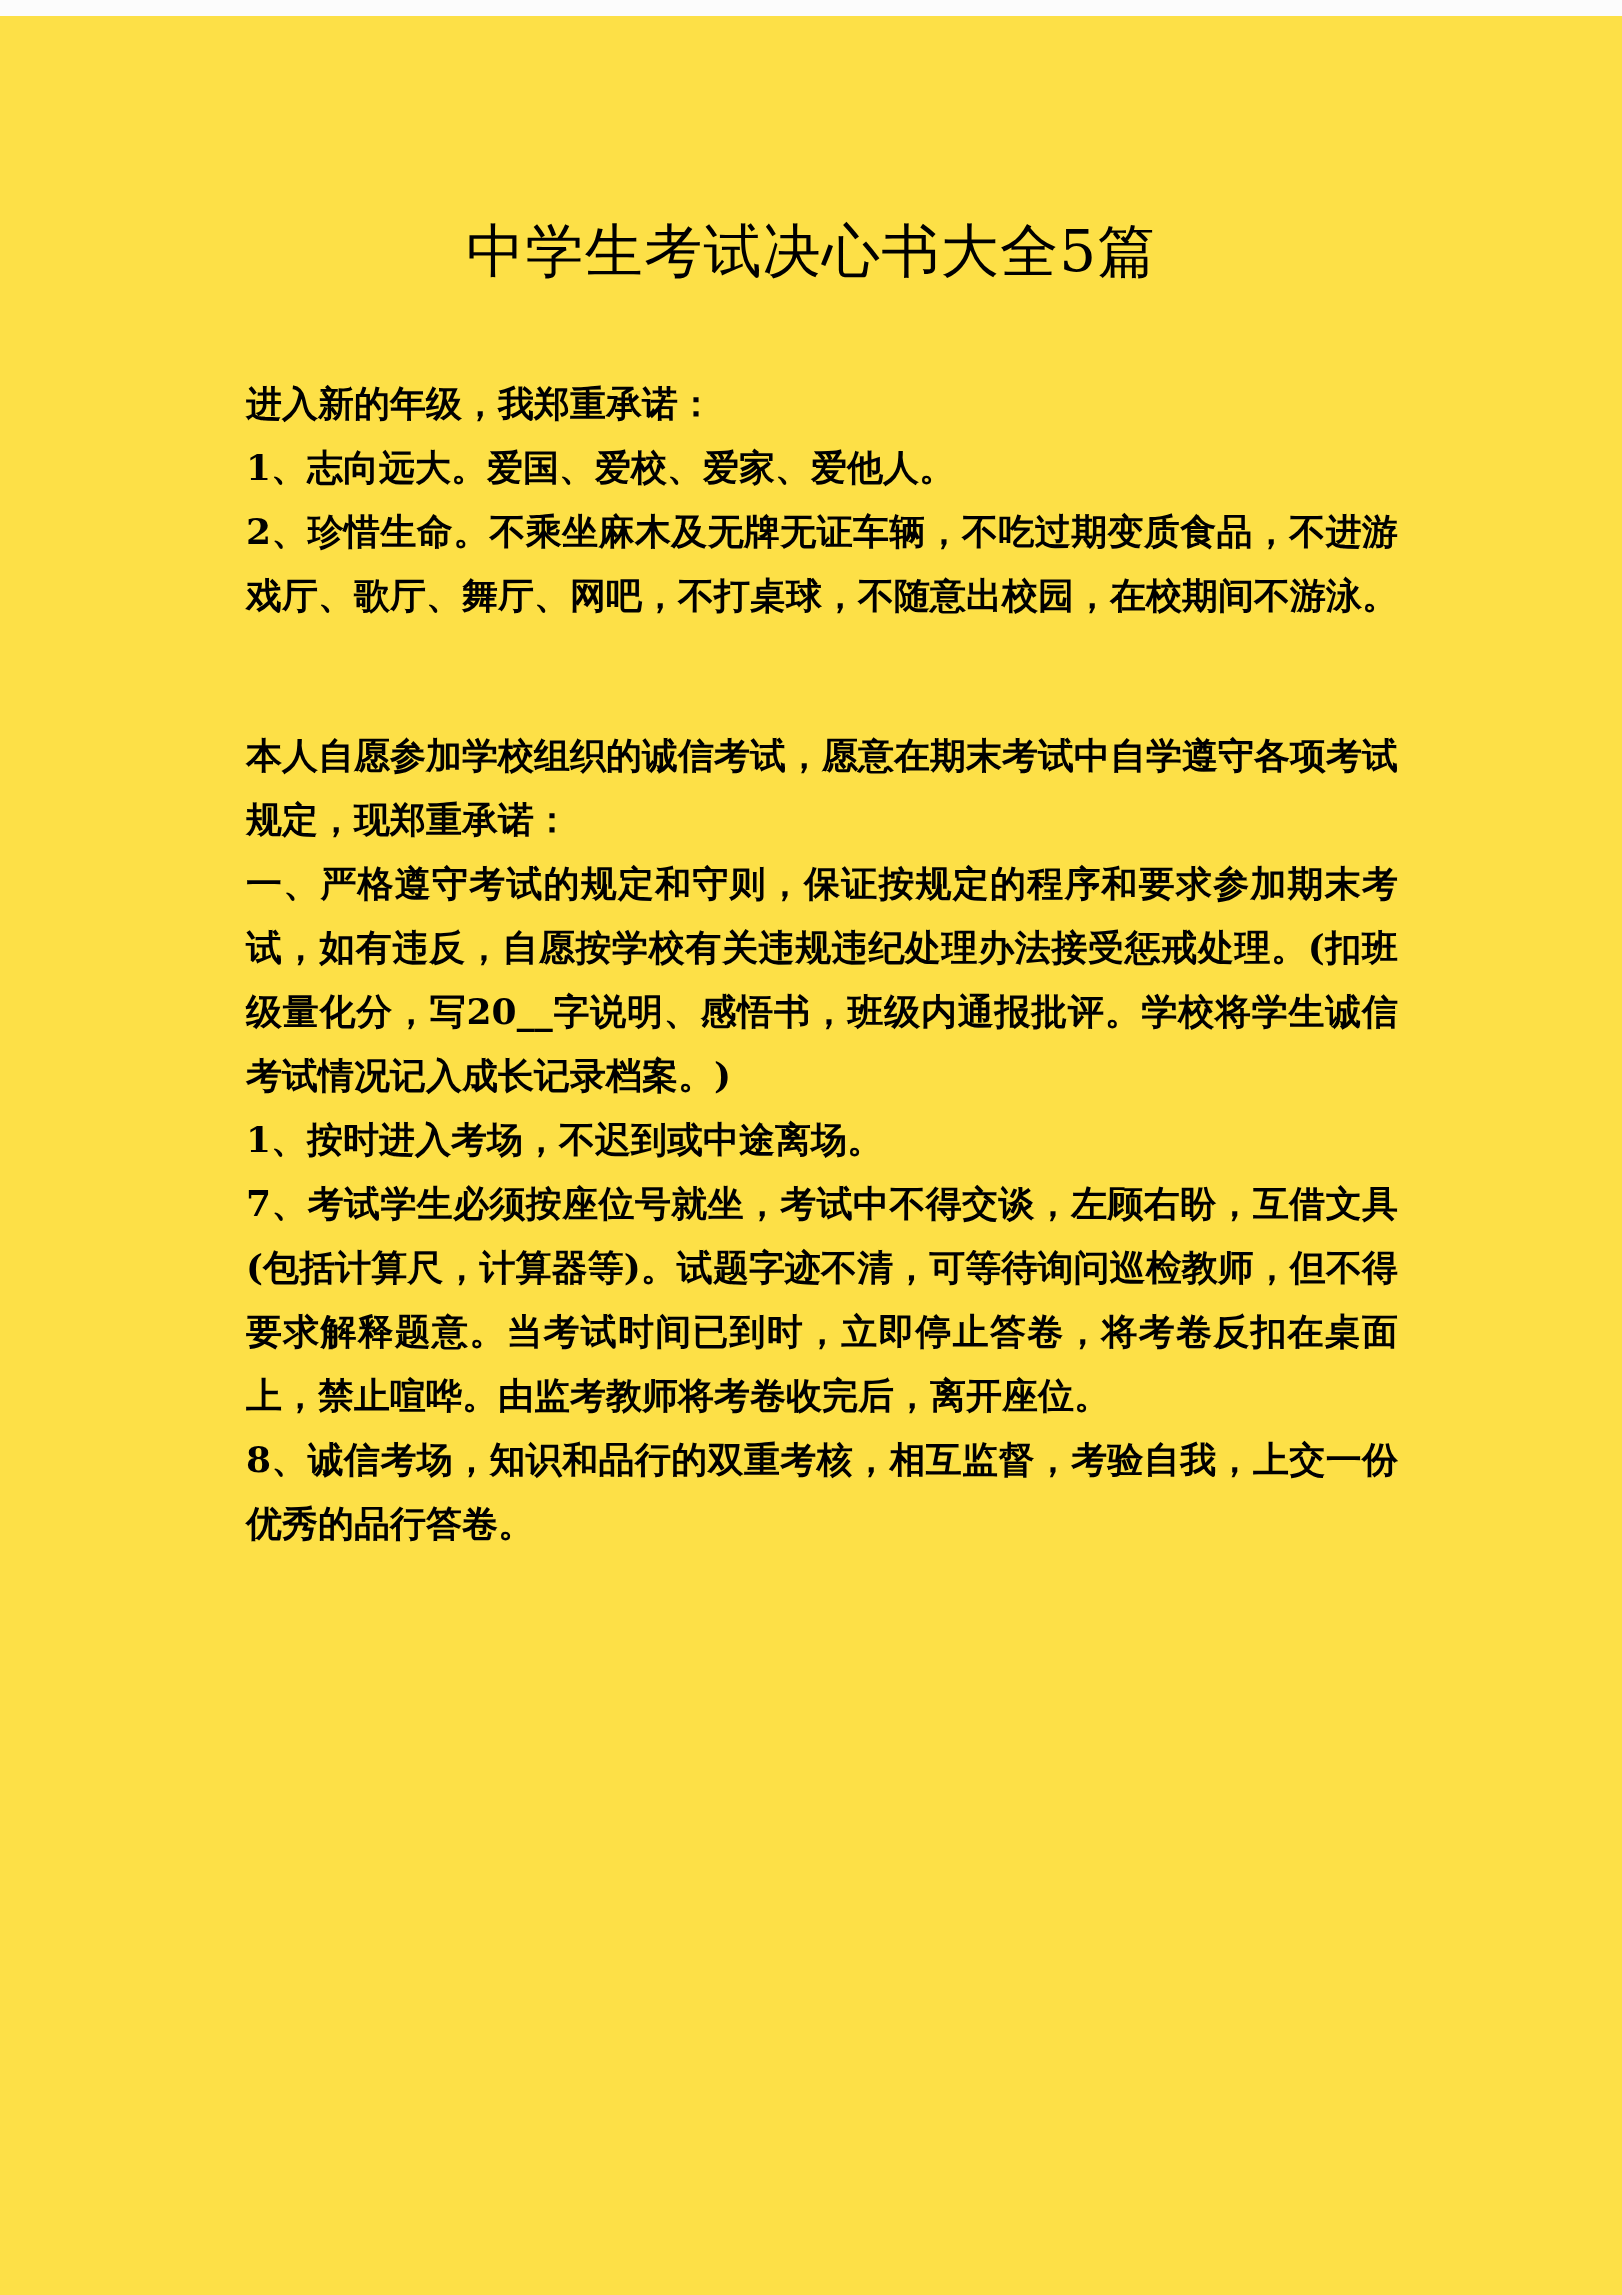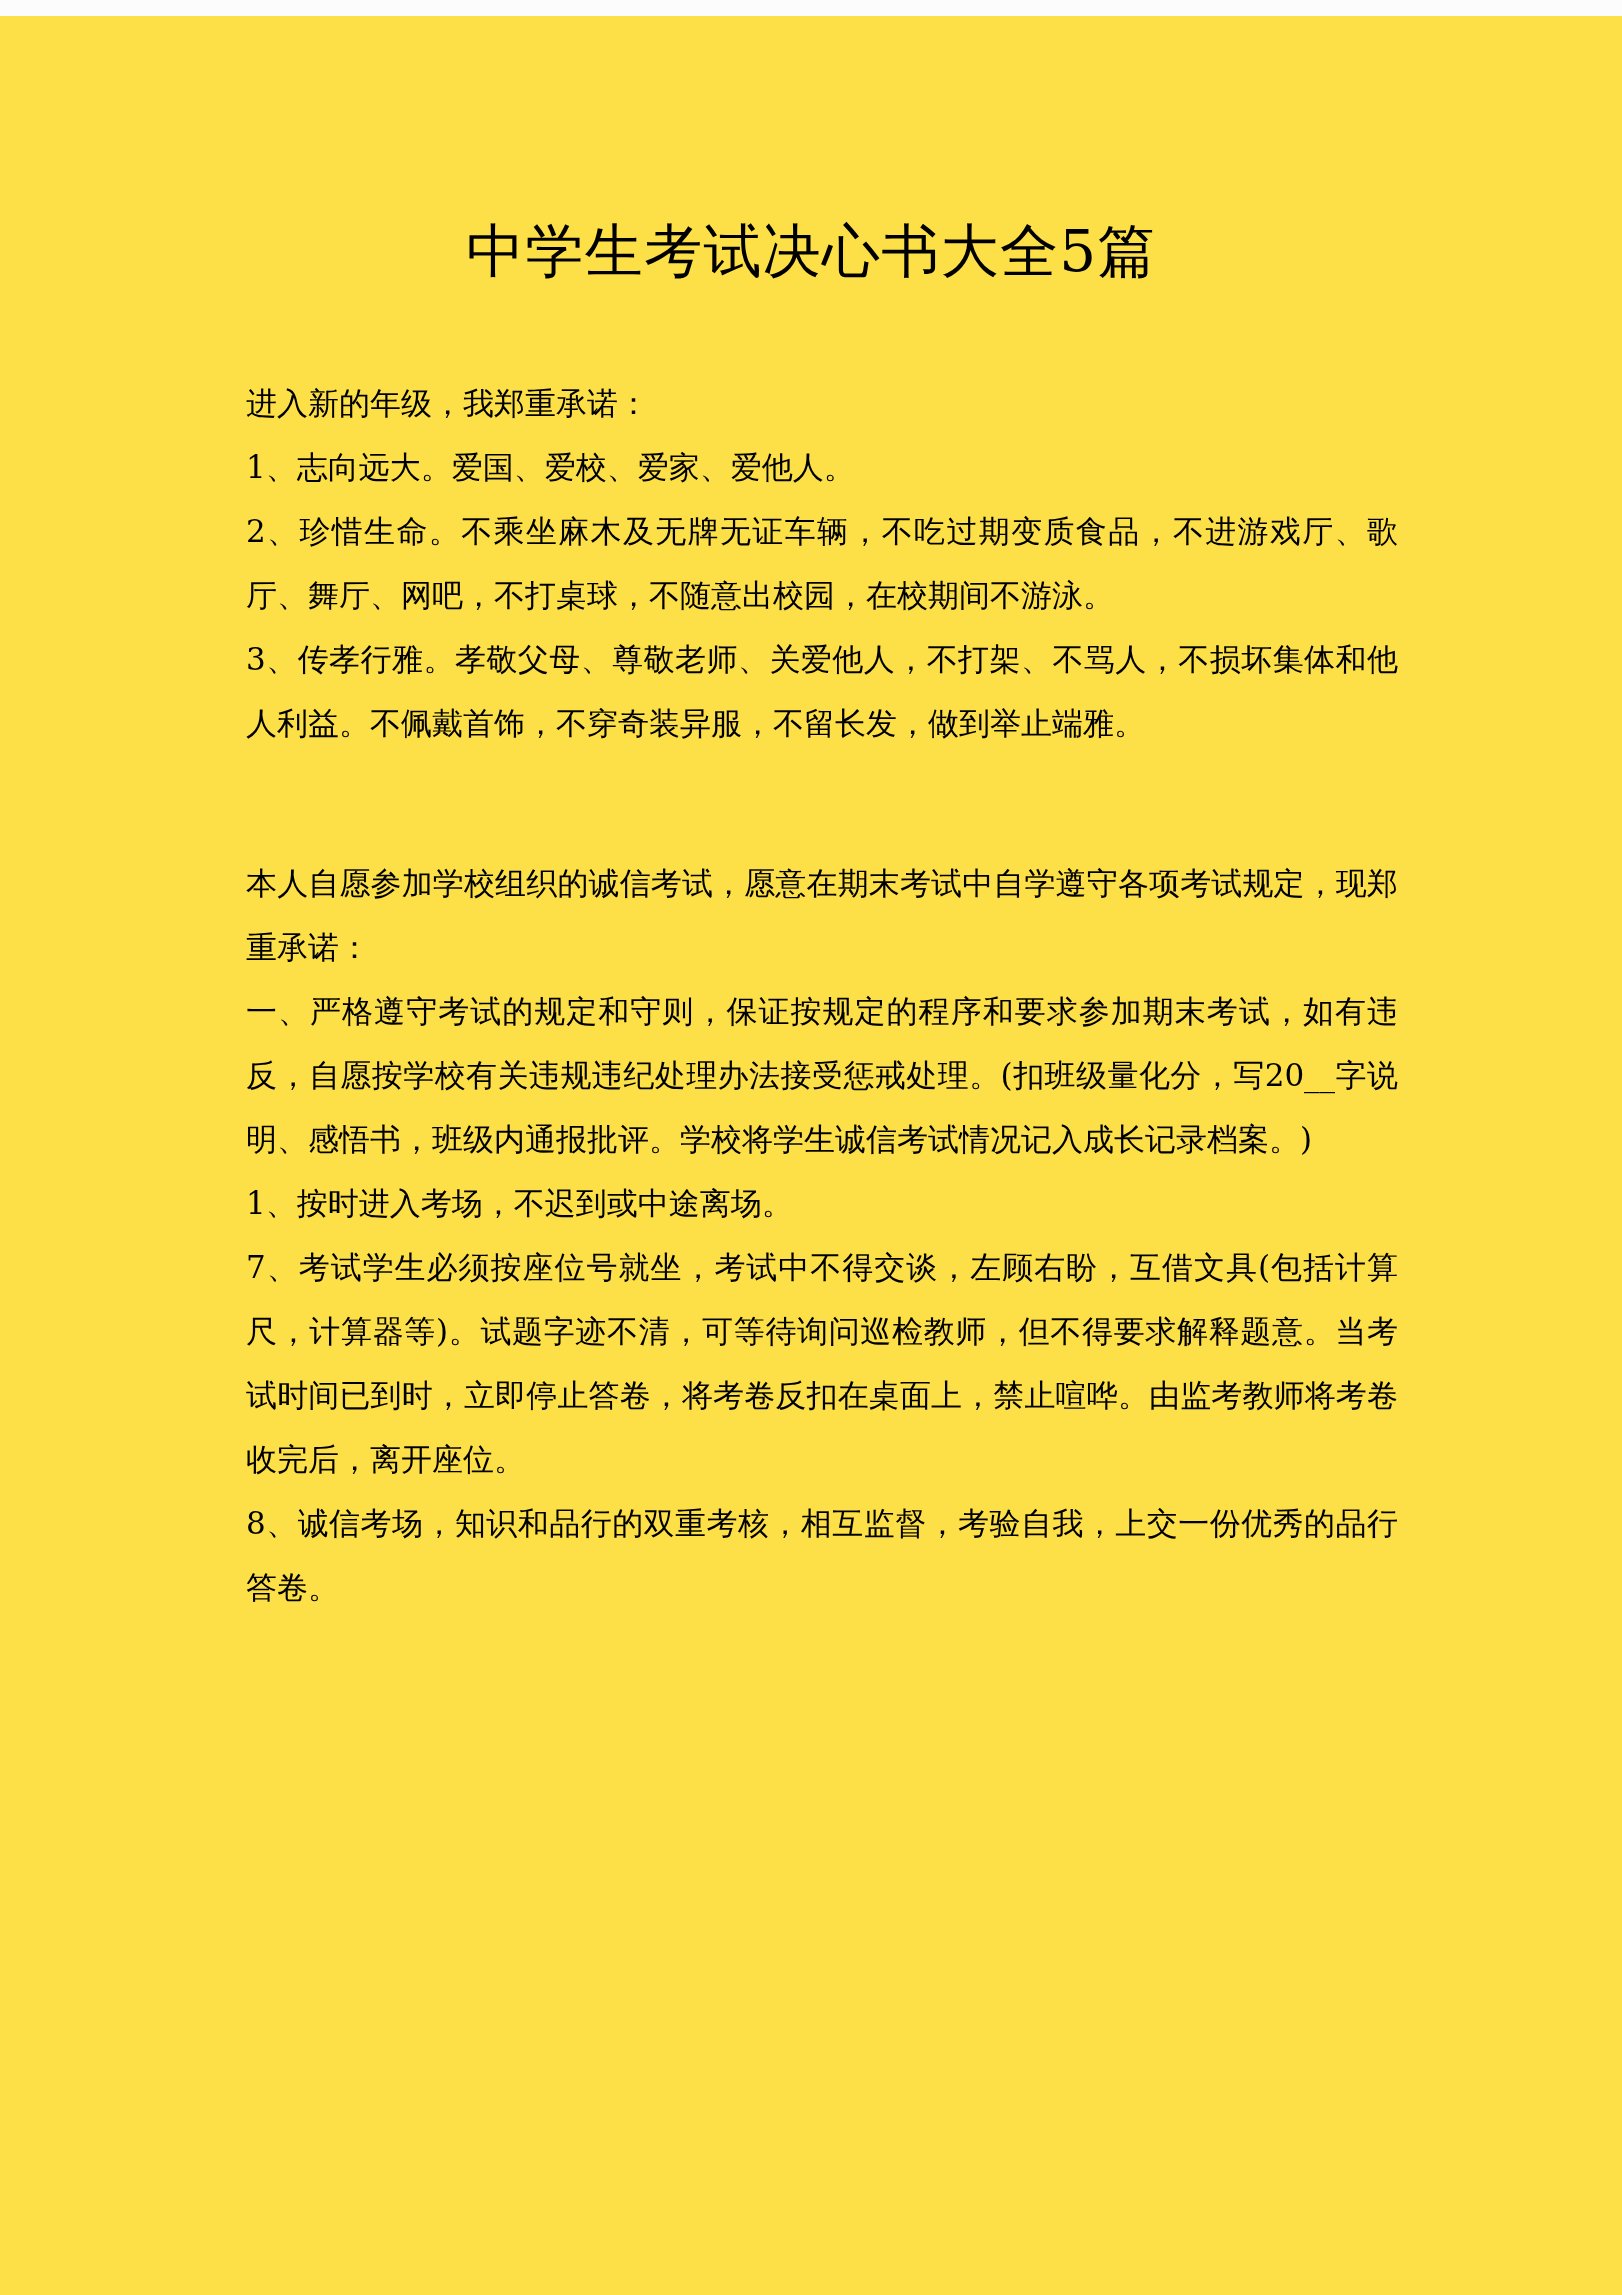--- a/index.html
+++ b/index.html
@@ -33,22 +33,23 @@
       line-height: 79px;
       letter-spacing: 1.3px;
       font-weight: normal;
       margin: 0;
     }
     .body {
       position: absolute;
       left: 246px;
       top: 355px;
       width: 1152px;
-      font-size: 31px;
+      font-size: 36px;
       line-height: 64px;
+      font-weight: bold;
     }
     .para {
       margin: 0;
       white-space: normal;
       word-break: break-all;
       text-align: justify;
     }
     .section-gap {
       height: 96px;
     }
@@ -57,21 +58,20 @@
 <body>
 
 <div class="page">
   <h1 class="title">中学生考试决心书大全5篇</h1>
 
   <div class="body">
     <div>
       <p class="para">进入新的年级，我郑重承诺：</p>
       <p class="para">1、志向远大。爱国、爱校、爱家、爱他人。</p>
       <p class="para">2、珍惜生命。不乘坐麻木及无牌无证车辆，不吃过期变质食品，不进游戏厅、歌厅、舞厅、网吧，不打桌球，不随意出校园，在校期间不游泳。</p>
-      <p class="para">3、传孝行雅。孝敬父母、尊敬老师、关爱他人，不打架、不骂人，不损坏集体和他人利益。不佩戴首饰，不穿奇装异服，不留长发，做到举止端雅。</p>
     </div>
 
     <div class="section-gap"></div>
 
     <div>
       <p class="para">本人自愿参加学校组织的诚信考试，愿意在期末考试中自学遵守各项考试规定，现郑重承诺：</p>
       <p class="para">一、严格遵守考试的规定和守则，保证按规定的程序和要求参加期末考试，如有违反，自愿按学校有关违规违纪处理办法接受惩戒处理。(扣班级量化分，写20__字说明、感悟书，班级内通报批评。学校将学生诚信考试情况记入成长记录档案。)</p>
       <p class="para">1、按时进入考场，不迟到或中途离场。</p>
       <p class="para">7、考试学生必须按座位号就坐，考试中不得交谈，左顾右盼，互借文具(包括计算尺，计算器等)。试题字迹不清，可等待询问巡检教师，但不得要求解释题意。当考试时间已到时，立即停止答卷，将考卷反扣在桌面上，禁止喧哗。由监考教师将考卷收完后，离开座位。</p>
       <p class="para">8、诚信考场，知识和品行的双重考核，相互监督，考验自我，上交一份优秀的品行答卷。</p>

